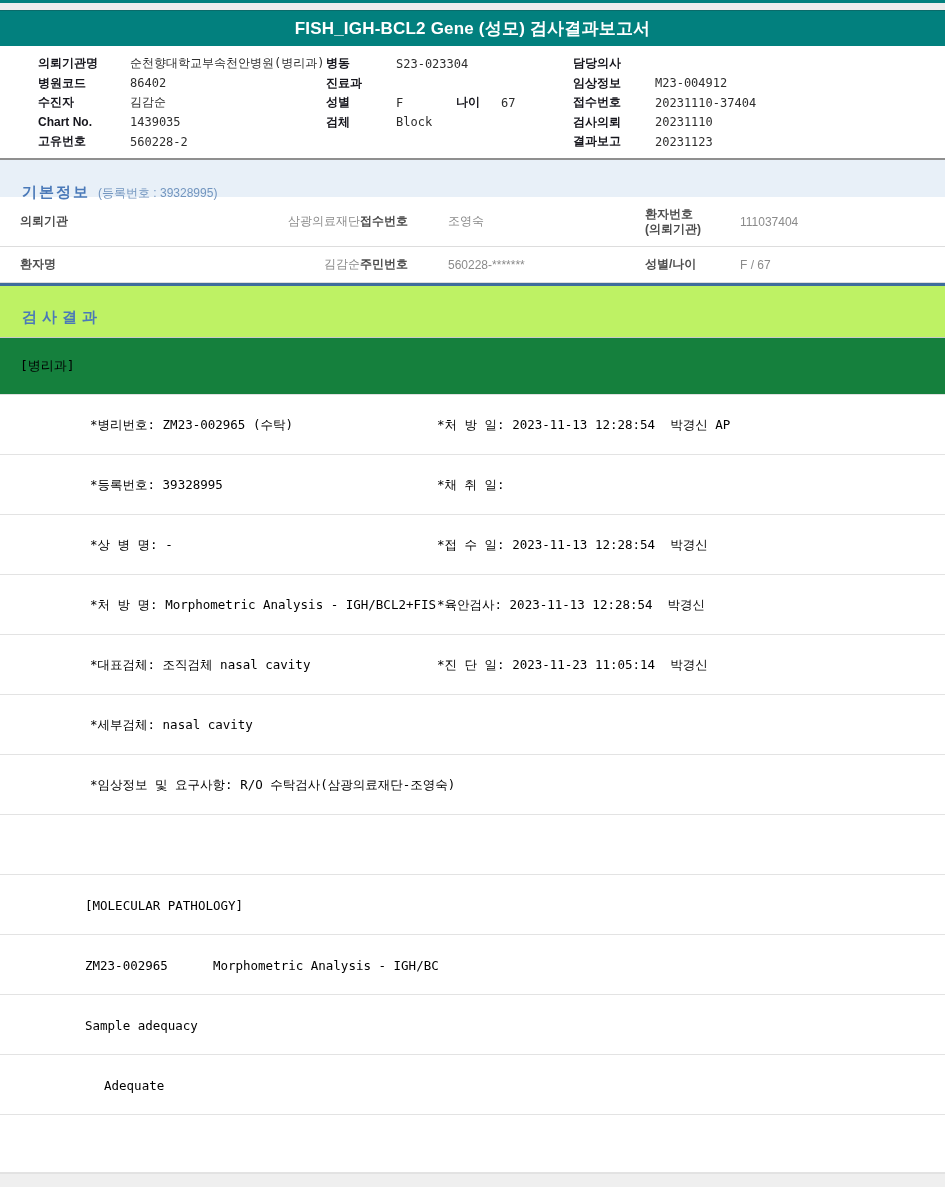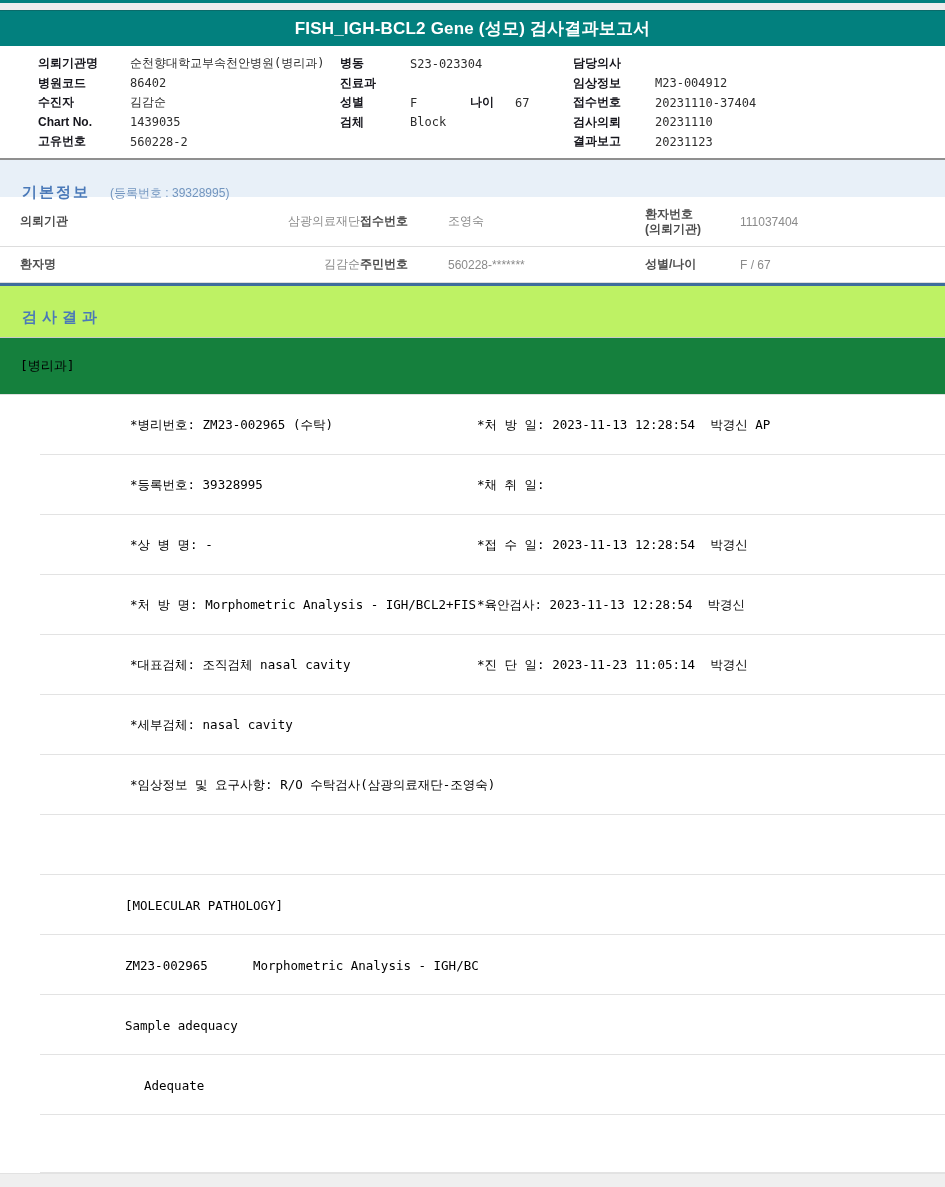--- a/index.html
+++ b/index.html
@@ -9,38 +9,38 @@
   .top-line   { height:3px;  background:#02807E; }
   .top-gap    { height:7px;  background:#ededed; }
   .title-bar  { height:36px; background:#02807E; display:flex; align-items:center;
                 justify-content:center; border-top:1px solid #0a6b6a; box-sizing:border-box; }
   .title-bar span { color:#fff; font-weight:bold; font-size:17px; letter-spacing:0.2px; }
 
   
   .patient-header { height:112px; position:relative; font-size:12px; background:#fff; }
   .ph-col { position:absolute; top:8px; }
   .ph-col-left  { left:38px;  }
-  .ph-col-mid   { left:340px; }
+  .ph-col-mid   { left:326px; }
   .ph-col-right { left:573px; }
   .ph-row { height:19.5px; display:flex; align-items:center; }
   .ph-label { font-weight:bold; color:#15151c; }
   .ph-col-left  .ph-label { width:92px; }
   .ph-col-mid   .ph-label { width:70px; }
   .ph-col-right .ph-label { width:82px; }
   .ph-value { color:#2d2d2d; font-family:"DejaVu Sans Mono", monospace; font-size:12px; white-space:pre; }
   .ph-value-sex { width:60px; }
   .ph-label-age { font-weight:bold; color:#15151c; width:45px; }
 
   .sep-gray { height:2px; background:#8f8f8f; }
 
   
   .basic-title { height:37px; background:#e8f0f8; display:flex; align-items:baseline;
                  padding-left:22px; box-sizing:border-box; padding-top:11px; }
   .section-name { color:#4a79b8; font-weight:bold; font-size:15px; letter-spacing:2px;margin-top:12px; }
-  .section-note { color:#7295bf; font-size:12px; margin-left:20px; }
+  .section-note { color:#7295bf; font-size:12px; margin-left:8px; }
 
   .bi-row { display:flex; align-items:center; border-bottom:1px solid #dddddd;
             box-sizing:border-box; font-size:12px; background:#fff; }
   .bi-row1 { height:50px; }
   .bi-row2 { height:36px; }
   .bi-label { font-weight:bold; color:#4c4c4c; }
   .bi-value { color:#8a8a8a; }
   .bi-l1 { width:108px; padding-left:20px; box-sizing:border-box; }
   .bi-v1 { width:252px;text-align:right; }
   .bi-l2 { width:88px;  }
@@ -54,21 +54,21 @@
   .results-title { height:52px; background:#bef264; border-bottom:1px solid #c9c9c9;
                    box-sizing:border-box; display:flex; align-items:center; padding-left:22px; }
   .results-title .section-name { letter-spacing:5px; }
 
   .dept-row { height:57px; background:#15803d; display:flex; align-items:center;
               padding-left:20px; box-sizing:border-box; border-bottom:1px solid #e0e0e0;
               font-family:"DejaVu Sans Mono", monospace; font-size:13px; color:#000; }
 
   .result-row { height:60px; position:relative; border-bottom:1px solid #e3e3e3;
                 box-sizing:border-box; background:#fff;
-                font-family:"DejaVu Sans Mono", monospace; font-size:12.5px; color:#000;margin-left:40px; }
+                font-family:"DejaVu Sans Mono", monospace; font-size:12.5px; color:#000; }
   .result-row.short { height:58px; }
   .rr-left  { position:absolute; left:90px;  top:50%; transform:translateY(-50%); white-space:pre; }
   .rr-right { position:absolute; left:437px; top:50%; transform:translateY(-50%); white-space:pre; }
   .indent-a .rr-left { left:85px; }
   .indent-b .rr-left { left:104px; }
 
   .footer-bar { height:14px; background:#efefef; border-top:1px solid #e2e2e2; box-sizing:border-box; }
 </style>
 </head>
 <body>

